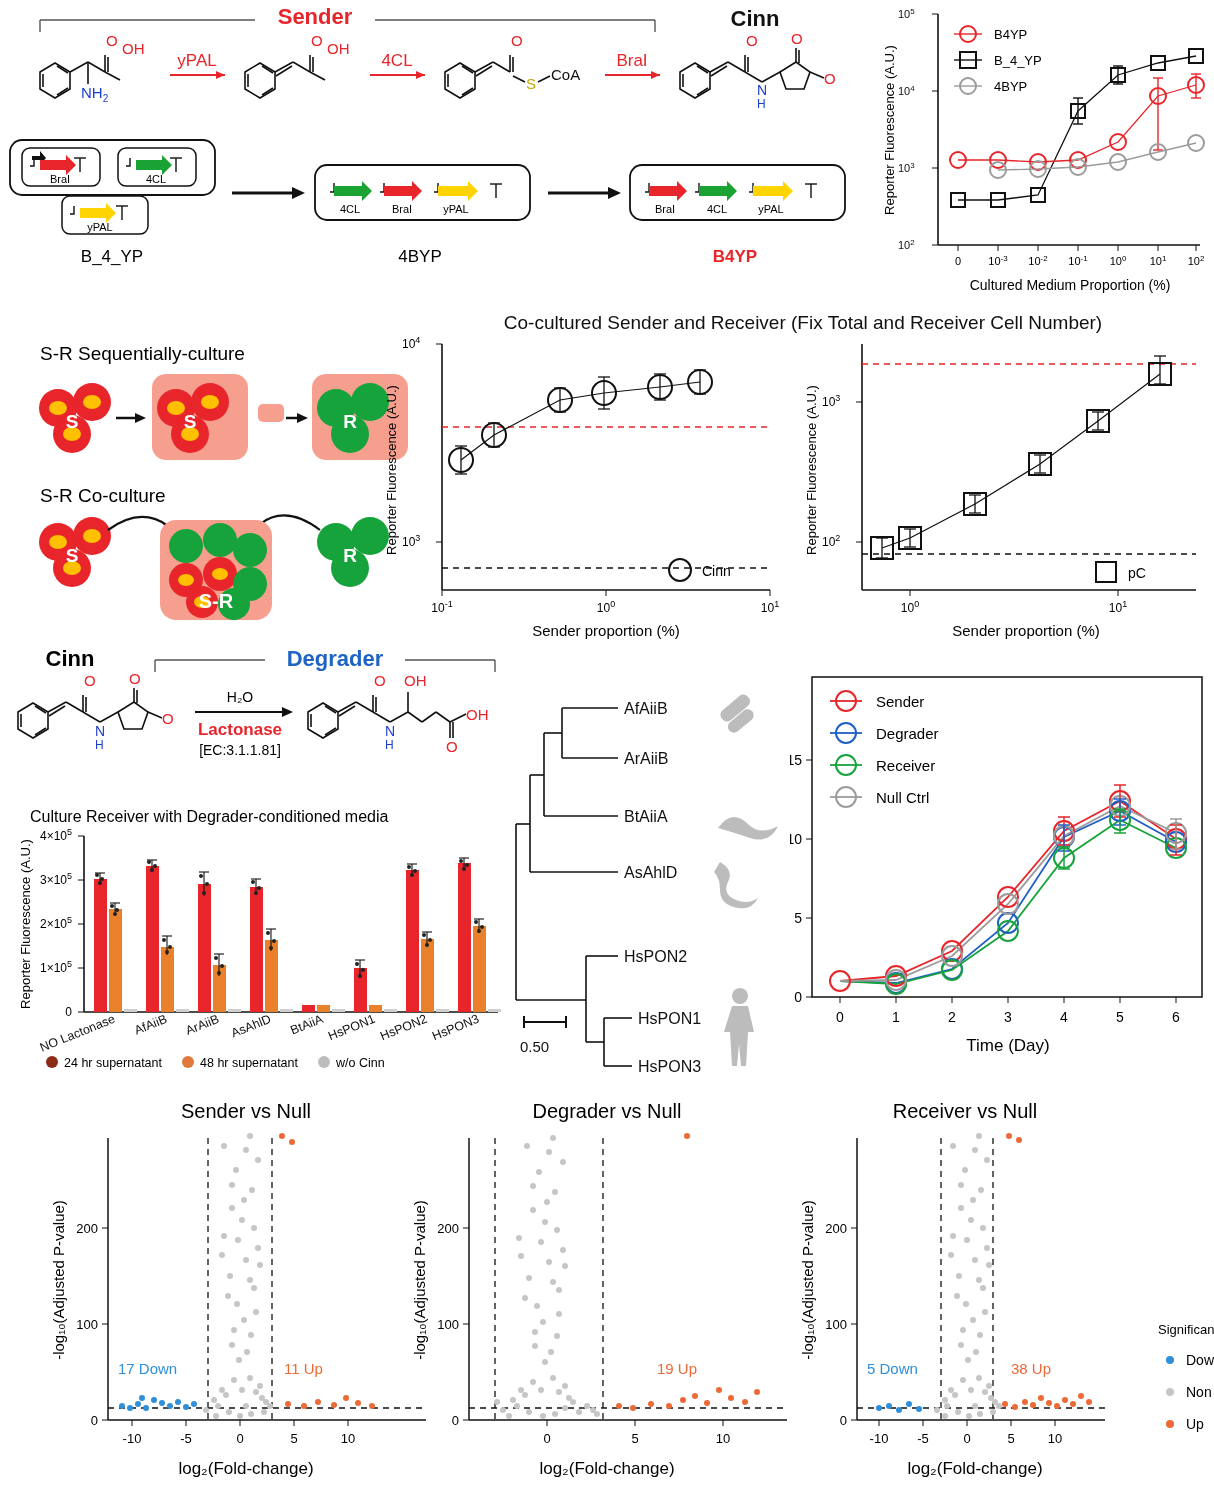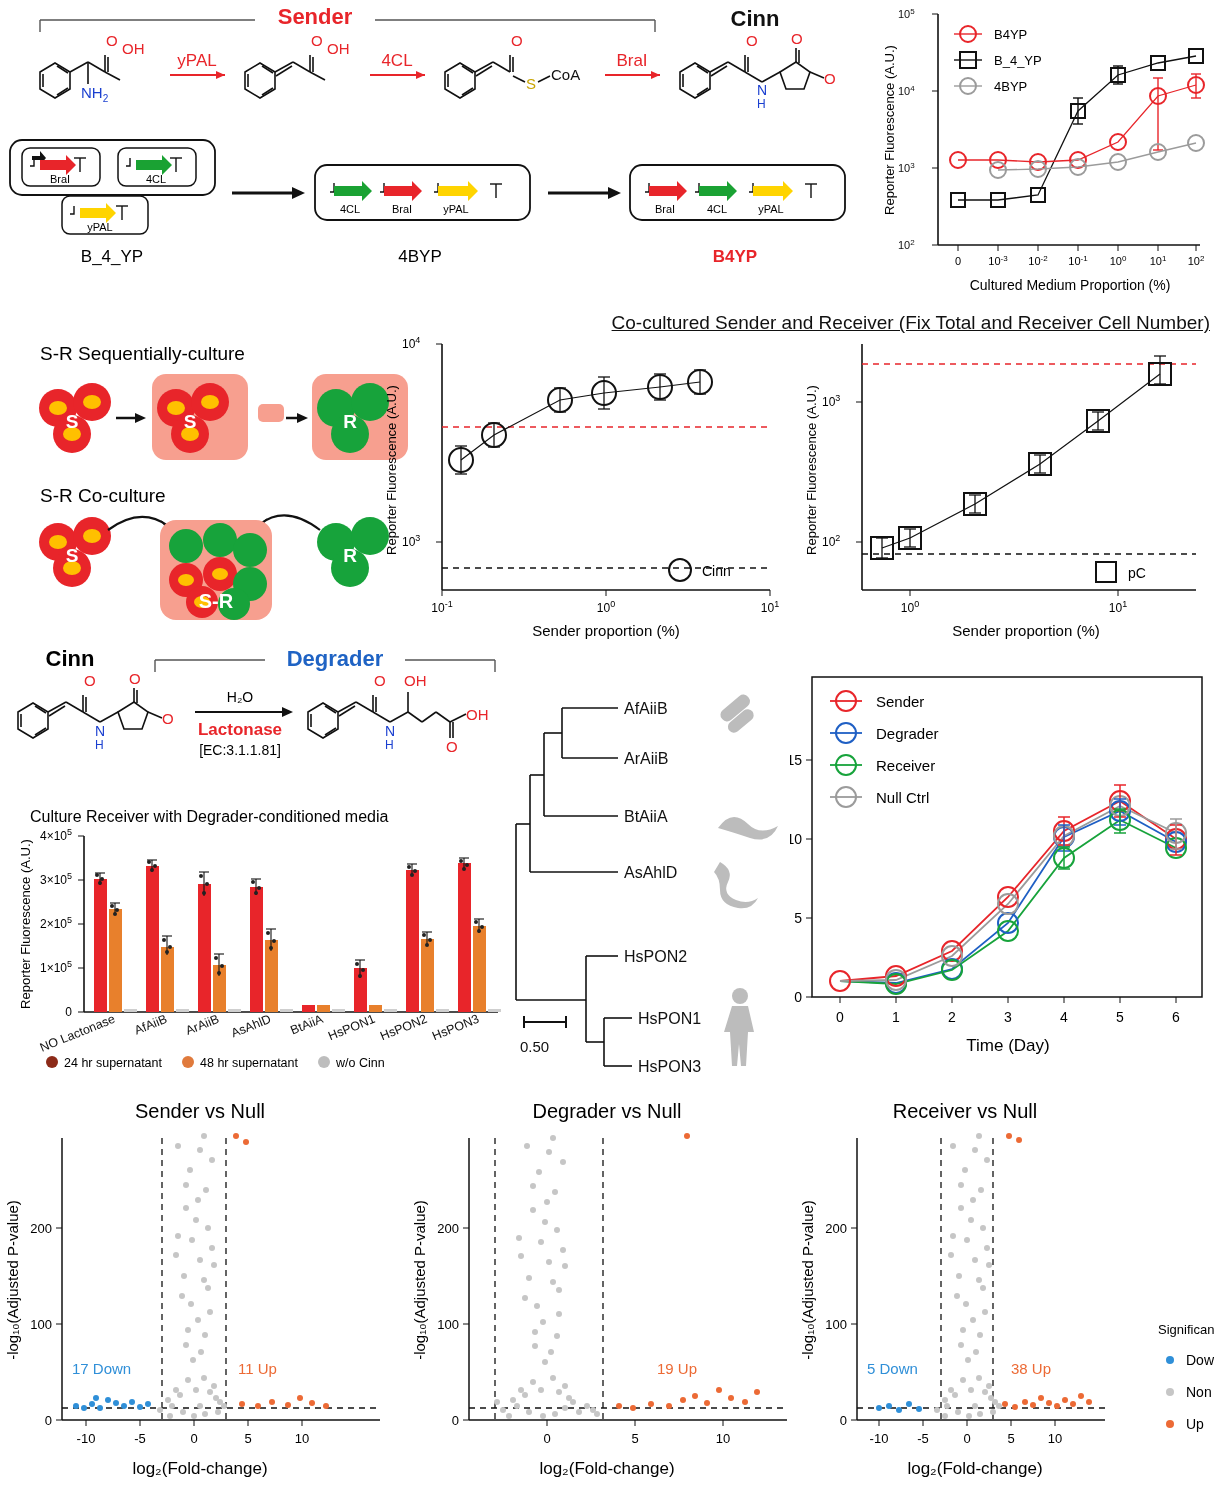--- a/index.html
+++ b/index.html
@@ -268,21 +268,21 @@
     <rect x="80" y="52" width="16" height="16" fill="none" stroke="#111" stroke-width="2"></rect>
         <line x1="74" y1="60" x2="102" y2="60" stroke="#111" stroke-width="1.4"></line>
     <text x="114" y="65" font-size="13">B_4_YP</text>
     <circle cx="88" cy="86" r="8" fill="none" stroke="#9b9b9b" stroke-width="2"></circle>
         <line x1="74" y1="86" x2="102" y2="86" stroke="#9b9b9b" stroke-width="1.4"></line>
     <text x="114" y="91" font-size="13">4BYP</text>
   </g>
 </svg>
 </div>
 
-<div class="abs ttl" style="left:396px;top:312px;width:814px;text-align:right;text-decoration:underline;">Co-cultured Sender and Receiver (Fix Total and Receiver Cell Number)</div>
+<div class="abs ttl" style="left:396px;top:312px;width:814px;text-align:center;">Co-cultured Sender and Receiver (Fix Total and Receiver Cell Number)</div>
 
 <div class="abs" style="left:0;top:330px;width:380px;height:300px;padding-left:36px;">
 <svg width="380" height="300" viewBox="0 0 380 300">
   <text x="4" y="30" font-size="19">S-R Sequentially-culture</text>
 
   <g>
     <circle cx="22" cy="78" r="19" fill="#e8252a"></circle>
         <circle cx="56" cy="72" r="19" fill="#e8252a"></circle>
         <circle cx="36" cy="104" r="19" fill="#e8252a"></circle>
     <ellipse cx="22" cy="78" rx="9" ry="7" fill="#ffc000"></ellipse>
@@ -863,21 +863,21 @@
     <circle cx="56" cy="100" r="10" fill="none" stroke="#17a33b" stroke-width="2"></circle>
         <line x1="40" y1="100" x2="72" y2="100" stroke="#17a33b" stroke-width="1.8"></line>
     <text x="86" y="106">Receiver</text>
     <circle cx="56" cy="132" r="10" fill="none" stroke="#9b9b9b" stroke-width="2"></circle>
         <line x1="40" y1="132" x2="72" y2="132" stroke="#9b9b9b" stroke-width="1.8"></line>
     <text x="86" y="138">Null Ctrl</text>
   </g>
 </svg>
 </div>
 
-<div class="abs" style="left:0;top:1090px;width:400px;height:407px;">
+<div class="abs" style="left:0;top:1090px;width:400px;height:407px;padding-left:46px;">
 <svg width="400" height="407" viewBox="0 0 400 407">
   <text x="200" y="28" font-size="20" text-anchor="middle">Sender vs Null</text>
   <line x1="62" y1="48" x2="62" y2="330" stroke="#111" stroke-width="1.5"></line>
   <line x1="62" y1="330" x2="380" y2="330" stroke="#111" stroke-width="1.5"></line>
   <g font-size="13">
     <line x1="56" y1="330" x2="62" y2="330" stroke="#111"></line>
         <text x="52" y="335" text-anchor="end">0</text>
     <line x1="56" y1="234" x2="62" y2="234" stroke="#111"></line>
         <text x="52" y="239" text-anchor="end">100</text>
     <line x1="56" y1="138" x2="62" y2="138" stroke="#111"></line>

